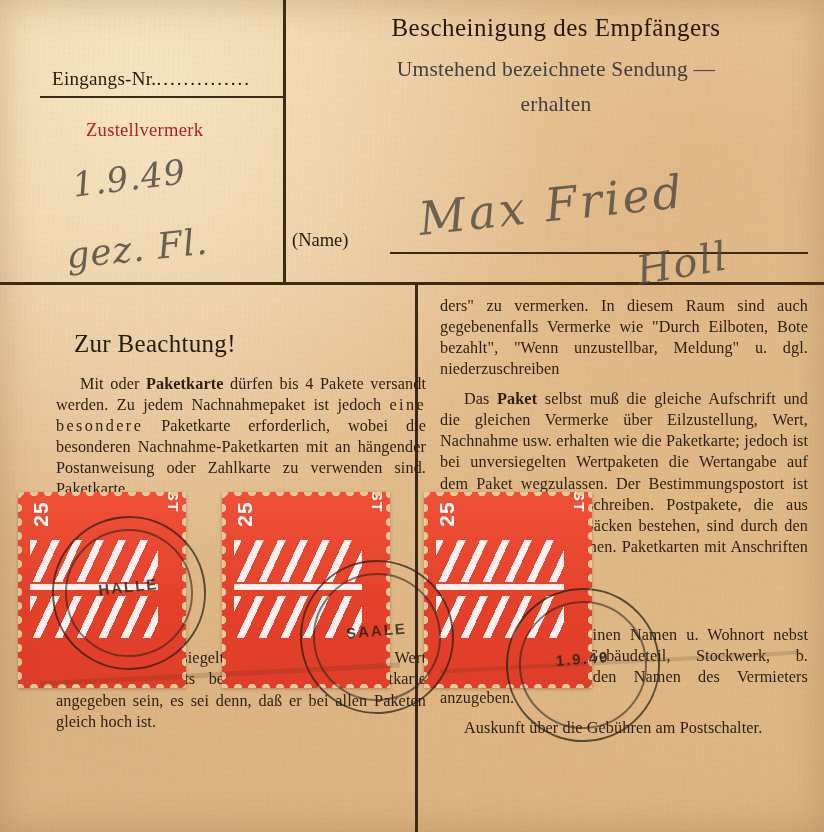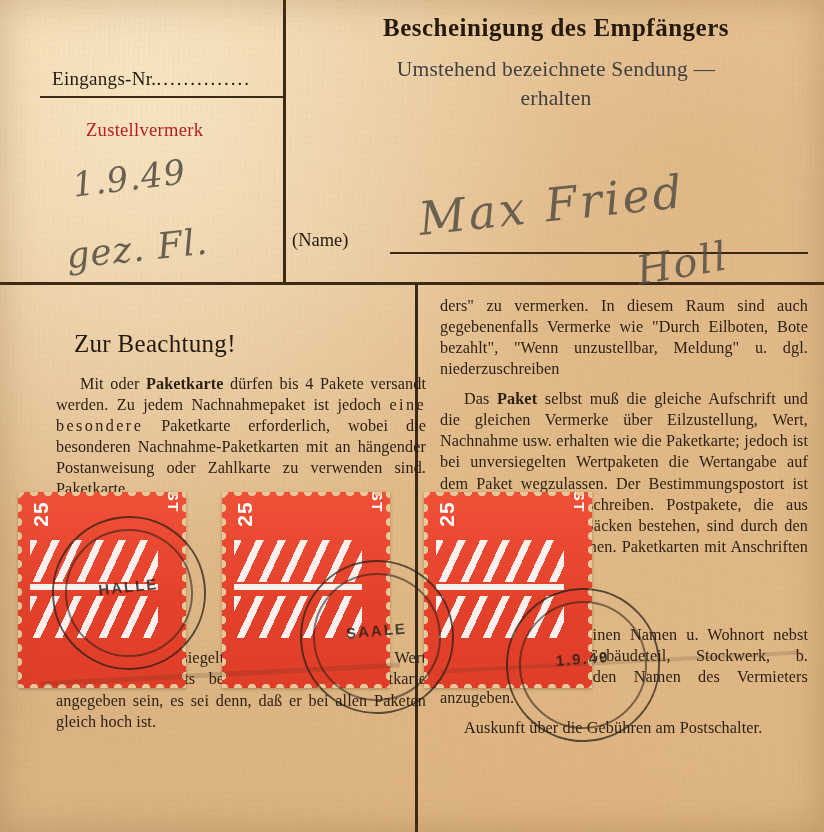--- a/index.html
+++ b/index.html
@@ -51,21 +51,21 @@
   
   #header-right {
     position: absolute;
     left: 296px;
     top: 14px;
     width: 520px;
     text-align: center;
   }
   .hdr-title {
     font-size: 25px;
-    font-weight: bold;
+    font-weight: normal;
     letter-spacing: 0.5px;
     color: #241a0d;
     line-height: 1.15;
   }
   .hdr-sub {
     font-size: 16.5px;
     color: #2b2012;
     margin-top: 6px;
     letter-spacing: 0.4px;
   }
@@ -314,21 +314,21 @@
   <div id="grain"></div>
 
   <div class="rule" style="left:0;top:282px;width:824px;height:3px;"></div>
   <div class="rule" style="left:283px;top:0;width:3px;height:282px;"></div>
   <div class="rule" style="left:40px;top:96px;width:244px;height:2px;"></div>
   <div class="rule" style="left:415px;top:282px;width:3px;height:550px;"></div>
 
   <div id="header-right">
     <div class="hdr-title">Bescheinigung des Empfängers</div>
     <div class="hdr-main">Umstehend bezeichnete Sendung —</div>
-    <div class="hdr-main" style="margin-top:2px;text-align:center;">erhalten</div>
+    <div class="hdr-main" style="margin-top:8px;text-align:center;">erhalten</div>
   </div>
 
   <div id="eingangs">
     <span>Eingangs-Nr.</span><span class="dots">..............</span>
   </div>
 
   <div id="zustell">Zustellvermerk</div>
 
   <div id="name-label">(Name)</div>
   <div id="name-line"></div>

